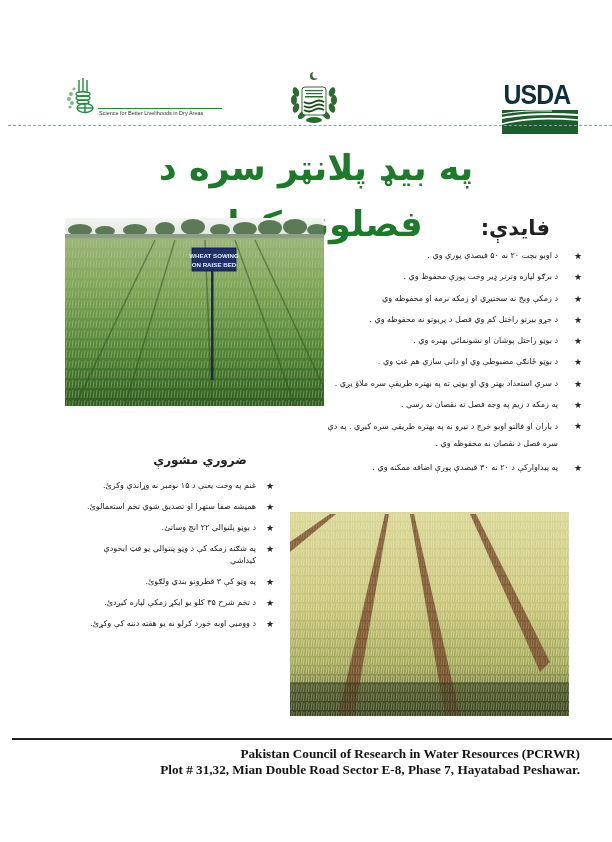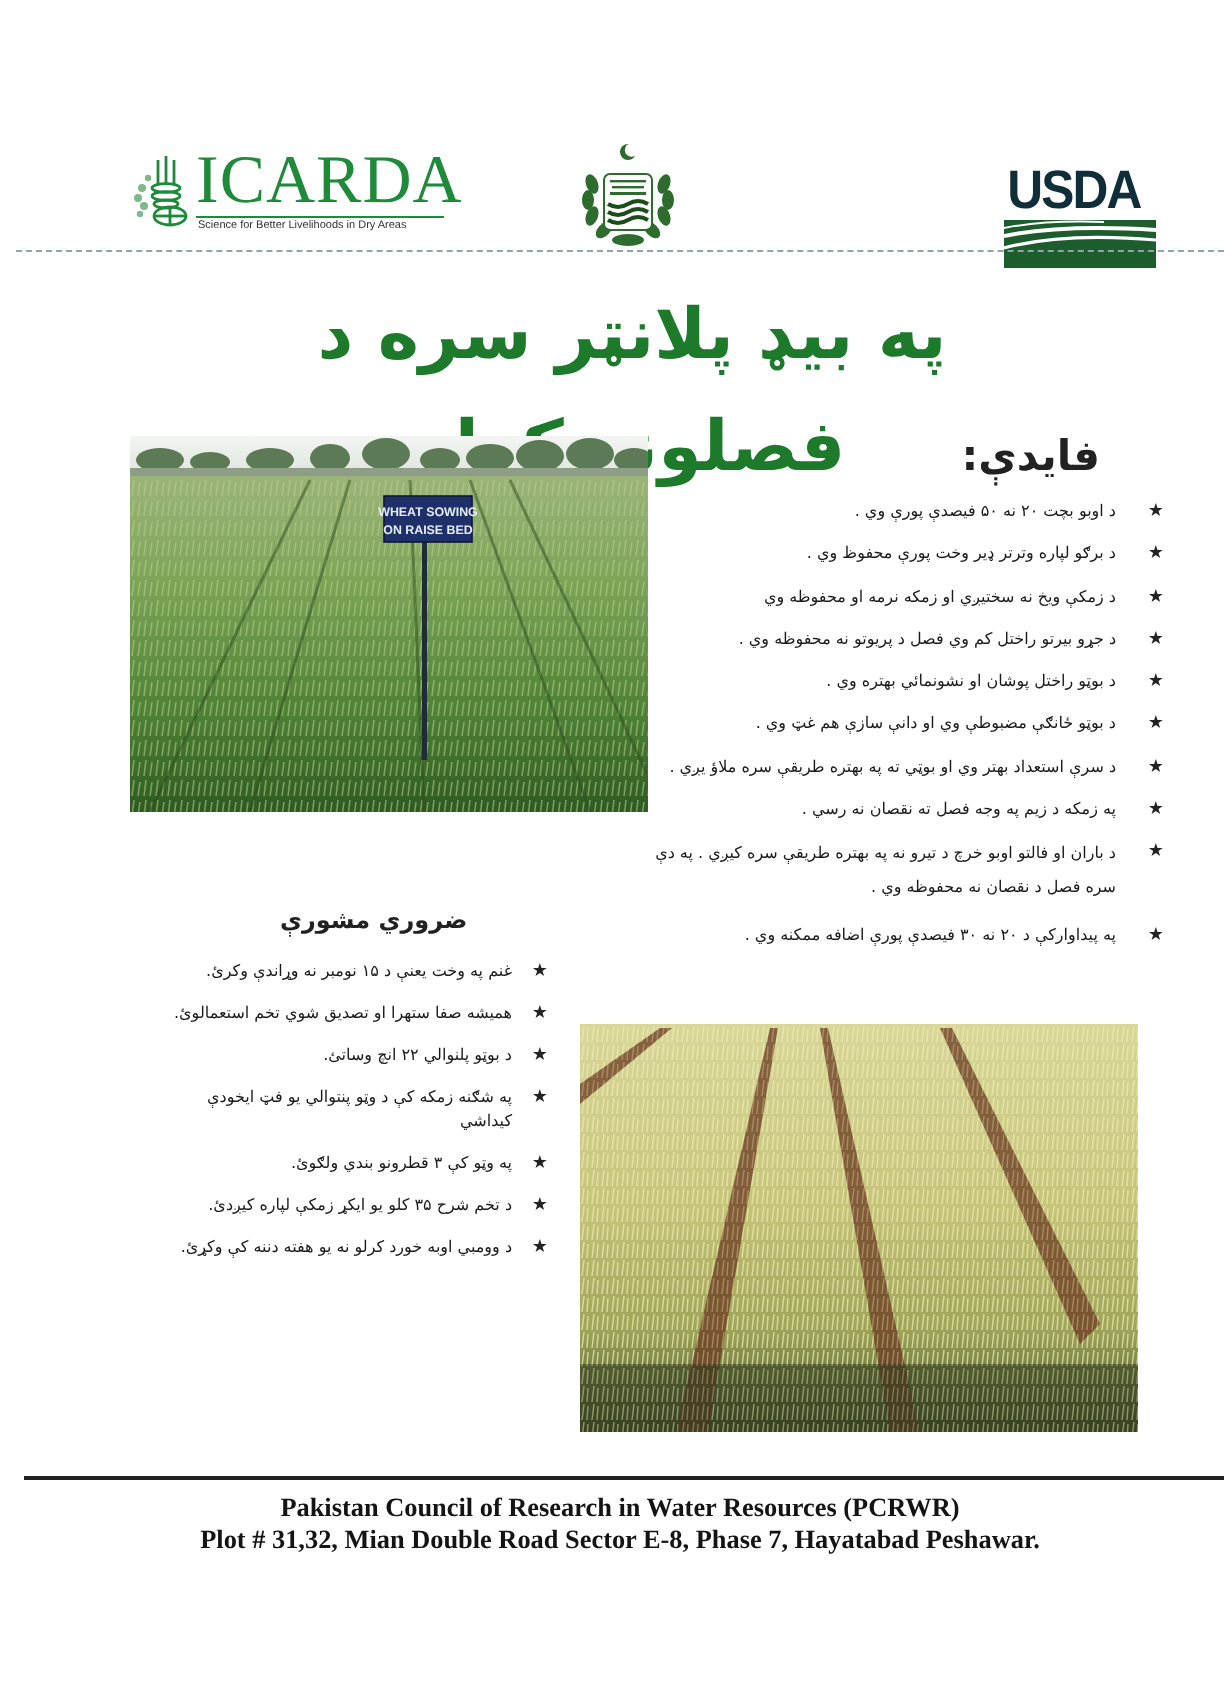--- a/index.html
+++ b/index.html
@@ -42,30 +42,30 @@
       font-size: 21px; font-weight: bold; color: #222; line-height: 30px; }
     .list { direction: rtl; }
     .list li { list-style: none; position: relative; font-size: 8px; line-height: 12px; color: #1a1a1a;
       padding-right: 24px; text-align: right; }
     .list li .star { position: absolute; right: 0; top: 0; font-size: 9px; color: #222; }
     .benefits-list { left: 318px; top: 250px; width: 264px; }
     .benefits-list li { margin-bottom: 9.3px; }
     .benefits-list li.wrap { line-height: 17px; margin-top: -2px; }
 
     
-    .advice-heading { left: 140px; top: 451px; width: 120px; text-align: left; direction: rtl;
+    .advice-heading { left: 140px; top: 451px; width: 120px; text-align: center; direction: rtl;
       font-size: 12px; font-weight: bold; color: #222; line-height: 18px; }
     .advice-list { left: 84px; top: 480px; width: 190px; }
     .advice-list li { margin-bottom: 9px; padding-right: 18px; }
 
     
     .footer-rule { left: 12px; top: 738px; width: 600px; height: 2px; background: #222; }
     .footer { left: 40px; top: 746px; width: 540px; text-align: center;
       font-family: "Liberation Serif", serif; font-weight: bold; color: #141414; }
-    .footer div { font-size: 13.2px; line-height: 16.2px; white-space: nowrap; }
+    .footer div { font-size: 13.2px; line-height: 16.2px; white-space: nowrap; text-align: right; }
   </style>
 </head>
 <body>
 
 <div class="abs icarda">
   <svg class="icarda-emblem" viewBox="0 0 34 38">
     <g fill="none" stroke="#1f8a3a" stroke-width="1.4">
       <line x1="13" y1="4" x2="13" y2="16"></line>
       <line x1="17" y1="2" x2="17" y2="16"></line>
       <line x1="21" y1="4" x2="21" y2="16"></line>
@@ -77,21 +77,20 @@
       <line x1="19" y1="27.5" x2="19" y2="36.5"></line>
     </g>
     <g fill="#7fb88a">
       <circle cx="5" cy="18" r="2"></circle>
         <circle cx="3" cy="23" r="2"></circle>
         <circle cx="6" cy="27" r="2"></circle>
       <circle cx="8" cy="13" r="1.6"></circle>
         <circle cx="4" cy="31" r="1.6"></circle>
     </g>
   </svg>
-  <div class="icarda-word">ICARDA</div>
   <div class="icarda-line"></div>
   <div class="icarda-tag">Science for Better Livelihoods in Dry Areas</div>
 </div>
 
 <div class="abs seal">
   <svg viewBox="0 0 56 56" width="56" height="56">
 
     <circle cx="28" cy="6" r="4" fill="#2e6b2e"></circle>
     <circle cx="29.8" cy="5" r="3.4" fill="#fff"></circle>
 

